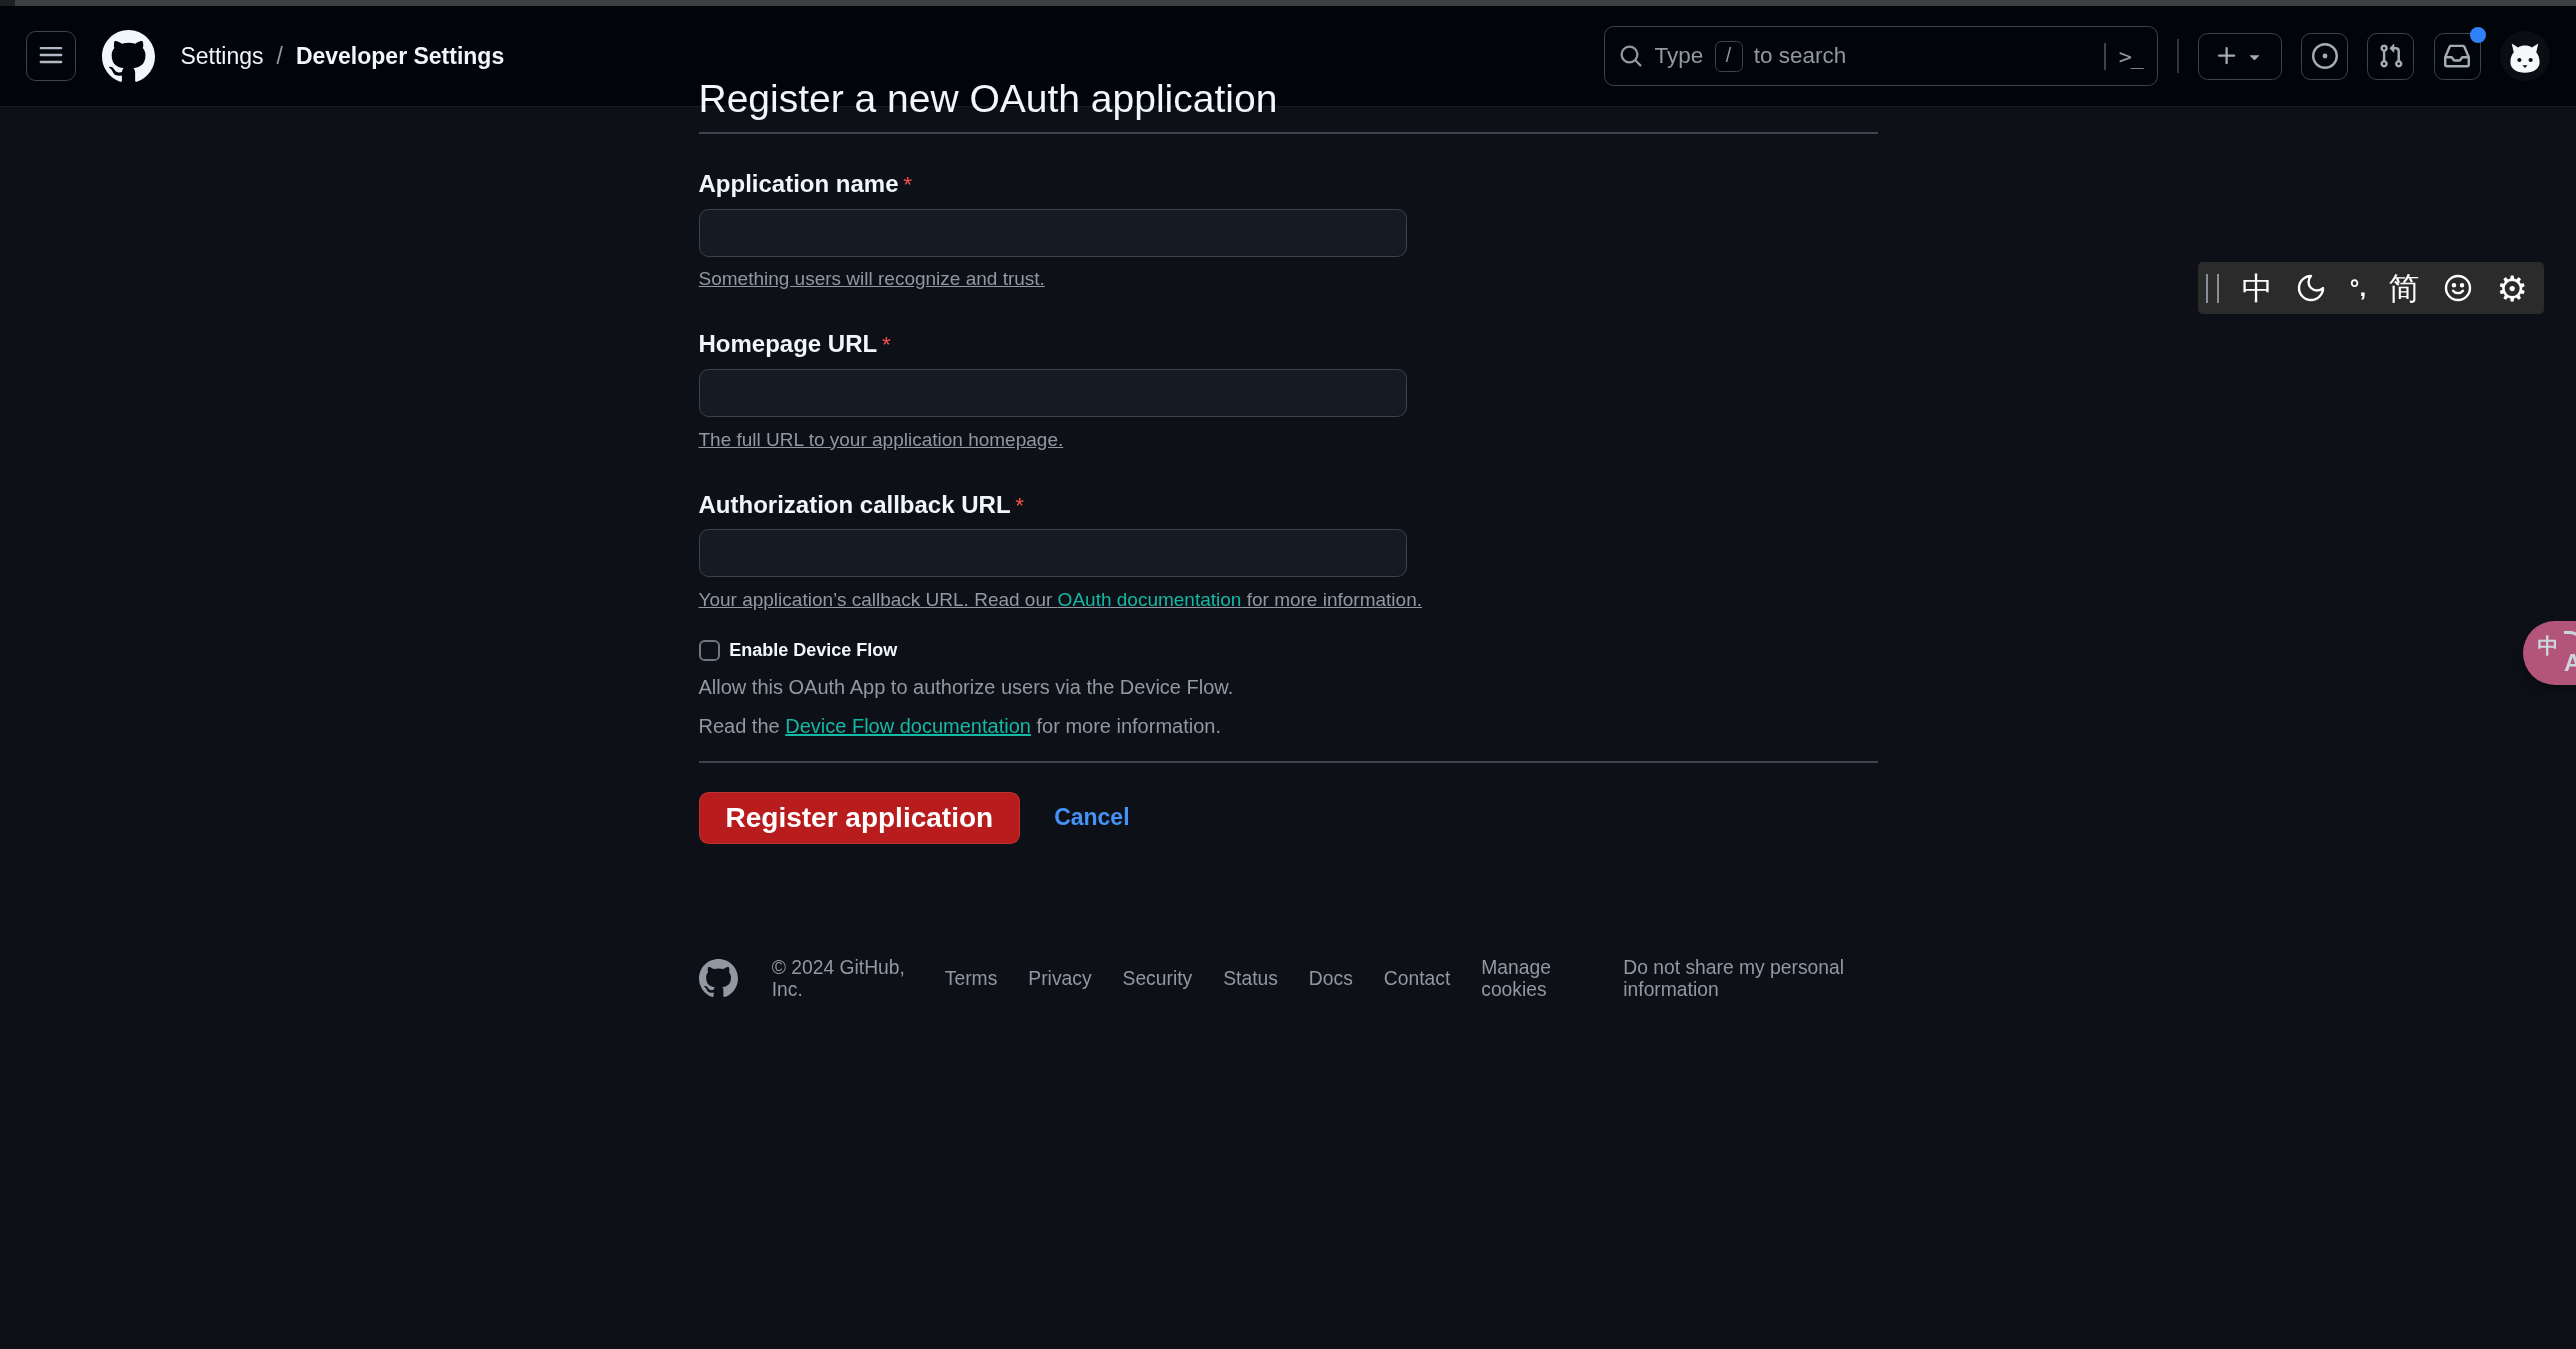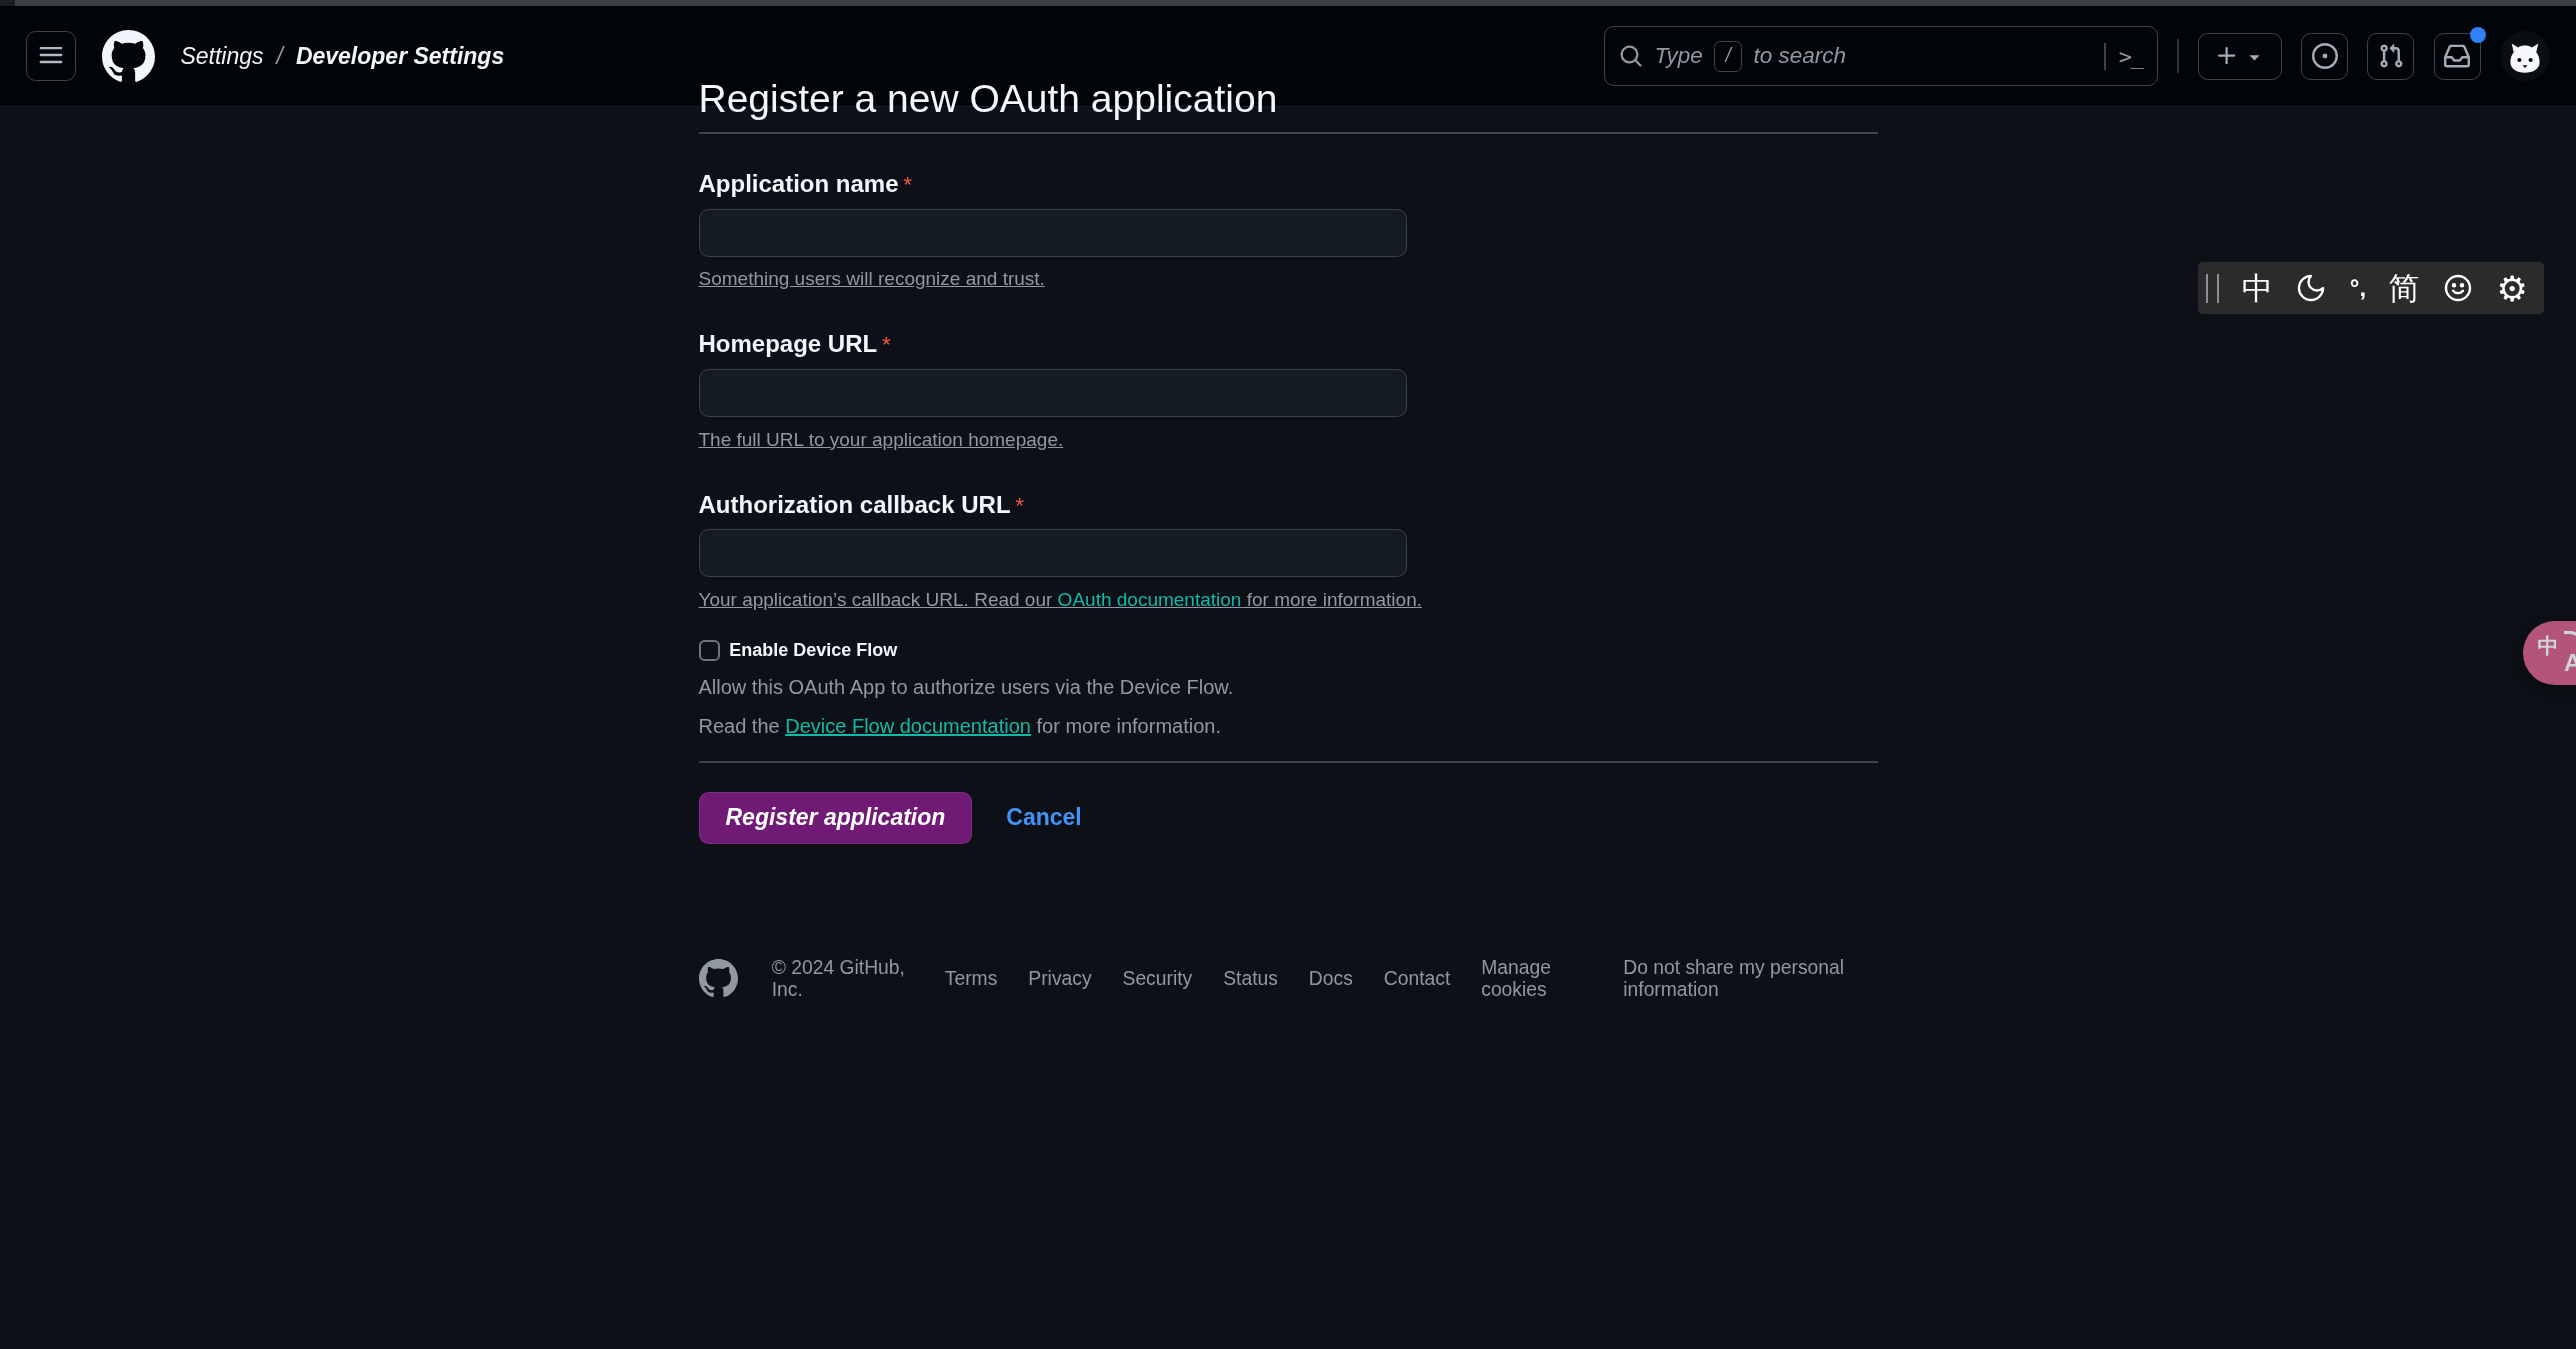--- a/index.html
+++ b/index.html
@@ -6,21 +6,21 @@
   .page{position:relative;width:2576px;height:1349px;overflow:hidden;background:#0d1117;
         font-family:"Liberation Sans","DejaVu Sans",sans-serif;color:#f0f6fc;}
 
   
   .top-strip{position:absolute;top:0;left:0;width:2576px;height:6.4px;background:#3d4043;}
   .top-strip .notch{position:absolute;left:0;top:0;width:14.5px;height:6.4px;background:#1c1e20;}
 
   
   .header{position:absolute;top:6.4px;left:0;width:2576px;height:101px;background:#010409;
           display:flex;align-items:center;padding:0 26px;box-sizing:border-box;gap:19.3px;
-          border-bottom:1.6px solid #171b22;font-style:italic;}
+          border-bottom:1.6px solid #171b22;}
   .icon-btn{display:flex;align-items:center;justify-content:center;background:transparent;
             border:1.6px solid #3d444d;border-radius:9.7px;cursor:pointer;}
   .hamburger{width:50px;height:50px;}
   .gh-logo{width:53px;height:53px;margin-left:6.4px;}
   .breadcrumb{display:flex;align-items:center;gap:13px;font-size:23px;margin-left:6.4px;}
   .breadcrumb .sep{color:#9198a1;}
   .breadcrumb .current{font-weight:700;}
   .header-spacer{flex:1;}
   .searchbox{width:554px;height:60px;border:1.6px solid #3d444d;border-radius:9.7px;
              display:flex;align-items:center;gap:11.3px;padding:0 14.5px;box-sizing:border-box;
@@ -64,23 +64,23 @@
   a.inline-link.underlined{text-decoration:underline;}
 
   .checkbox-row{display:flex;align-items:center;gap:9.7px;margin-top:27px;}
   .checkbox{appearance:none;-webkit-appearance:none;width:21px;height:21px;margin:0;
             border:2.4px solid #6e7681;border-radius:5.6px;background:transparent;cursor:pointer;}
   .checkbox-label{font-size:18px;font-weight:700;cursor:pointer;}
   .df-note{font-size:20px;color:#9198a1;line-height:27px;margin-top:13px;}
   .df-note + .df-note{margin-top:12px;}
 
   .button-row{display:flex;align-items:center;gap:34px;}
-  .btn-primary{height:52px;padding:0 26px;background:#701a75;border:1.6px solid rgba(240,246,252,0.1);
-               border-radius:9.7px;color:#ffffff;font-size:23px;font-weight:700;cursor:pointer;
-               font-family:"Liberation Sans","DejaVu Sans",sans-serif;font-style:italic;}
+  .btn-primary{height:52px;padding:0 26px;background:#b91c1c;border:1.6px solid rgba(240,246,252,0.1);
+               border-radius:9.7px;color:#ffffff;font-size:28px;font-weight:700;cursor:pointer;
+               font-family:"Liberation Sans","DejaVu Sans",sans-serif;}
   .link-cancel{color:#4493f8;font-size:23px;font-weight:700;text-decoration:none;cursor:pointer;}
 
   
   .footer{margin-top:113px;display:flex;align-items:center;justify-content:center;gap:31px;
           font-size:19.3px;color:#9198a1;}
   .footer a{color:#9198a1;text-decoration:none;cursor:pointer;}
   .footer .copyright{margin-right:8px;}
   .footer-logo{width:39px;height:39px;margin-right:3.2px;}
 
   

